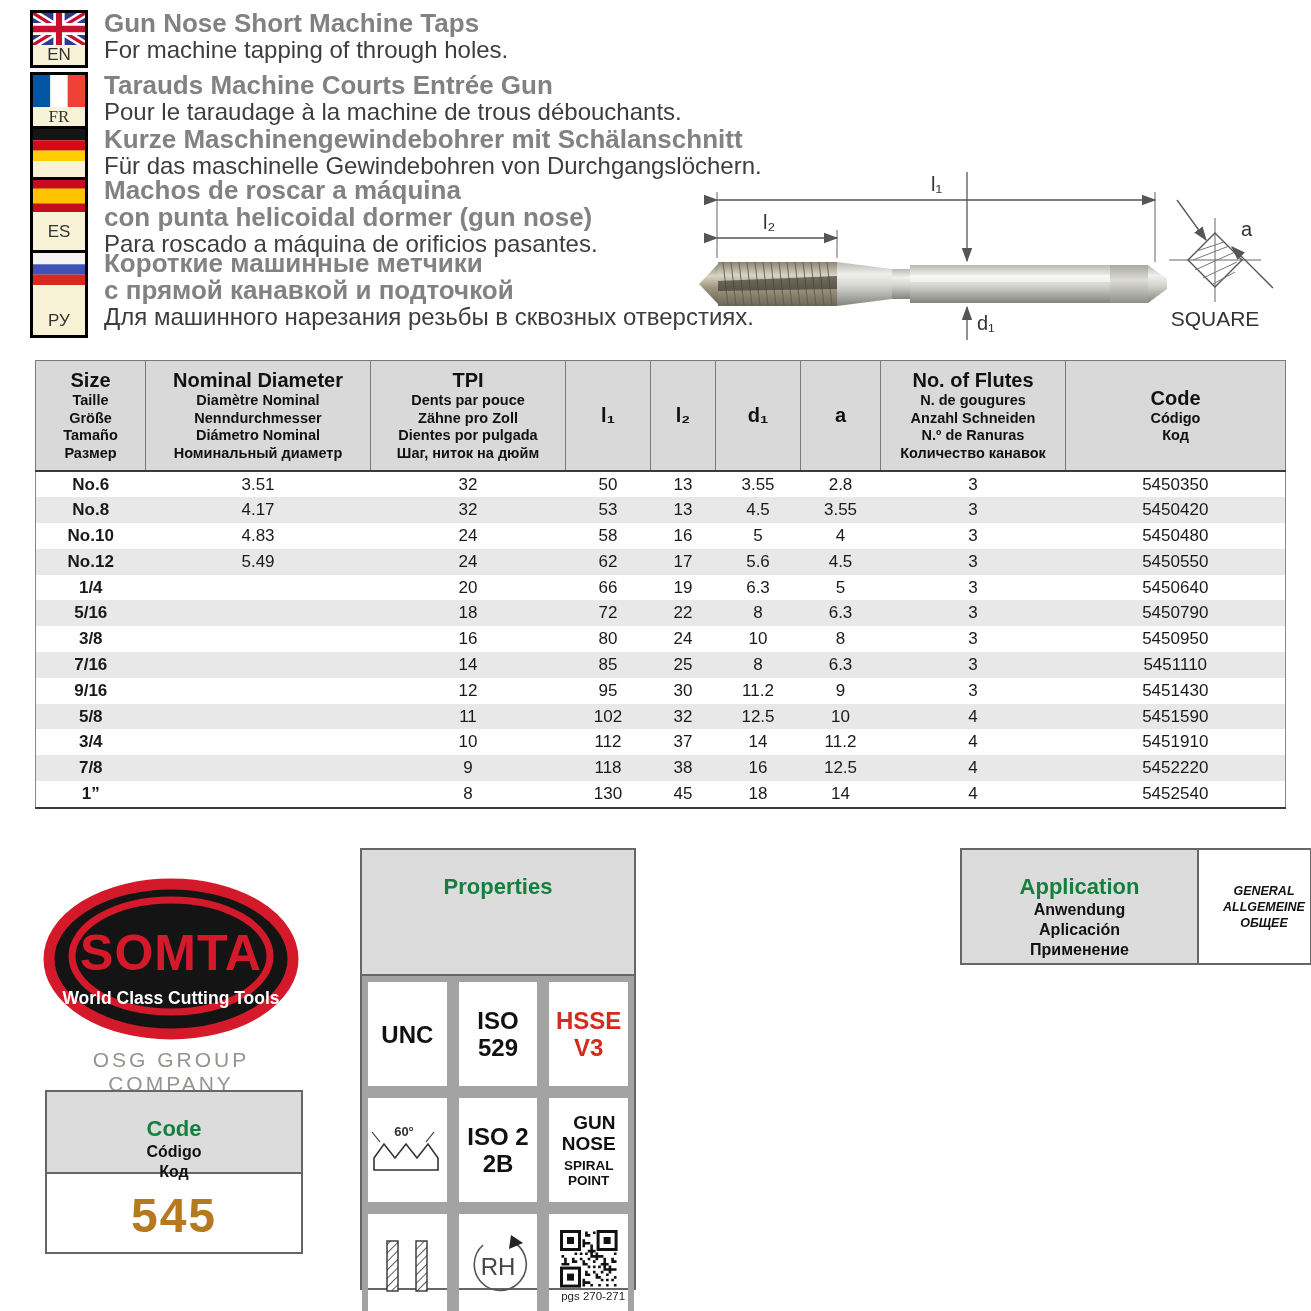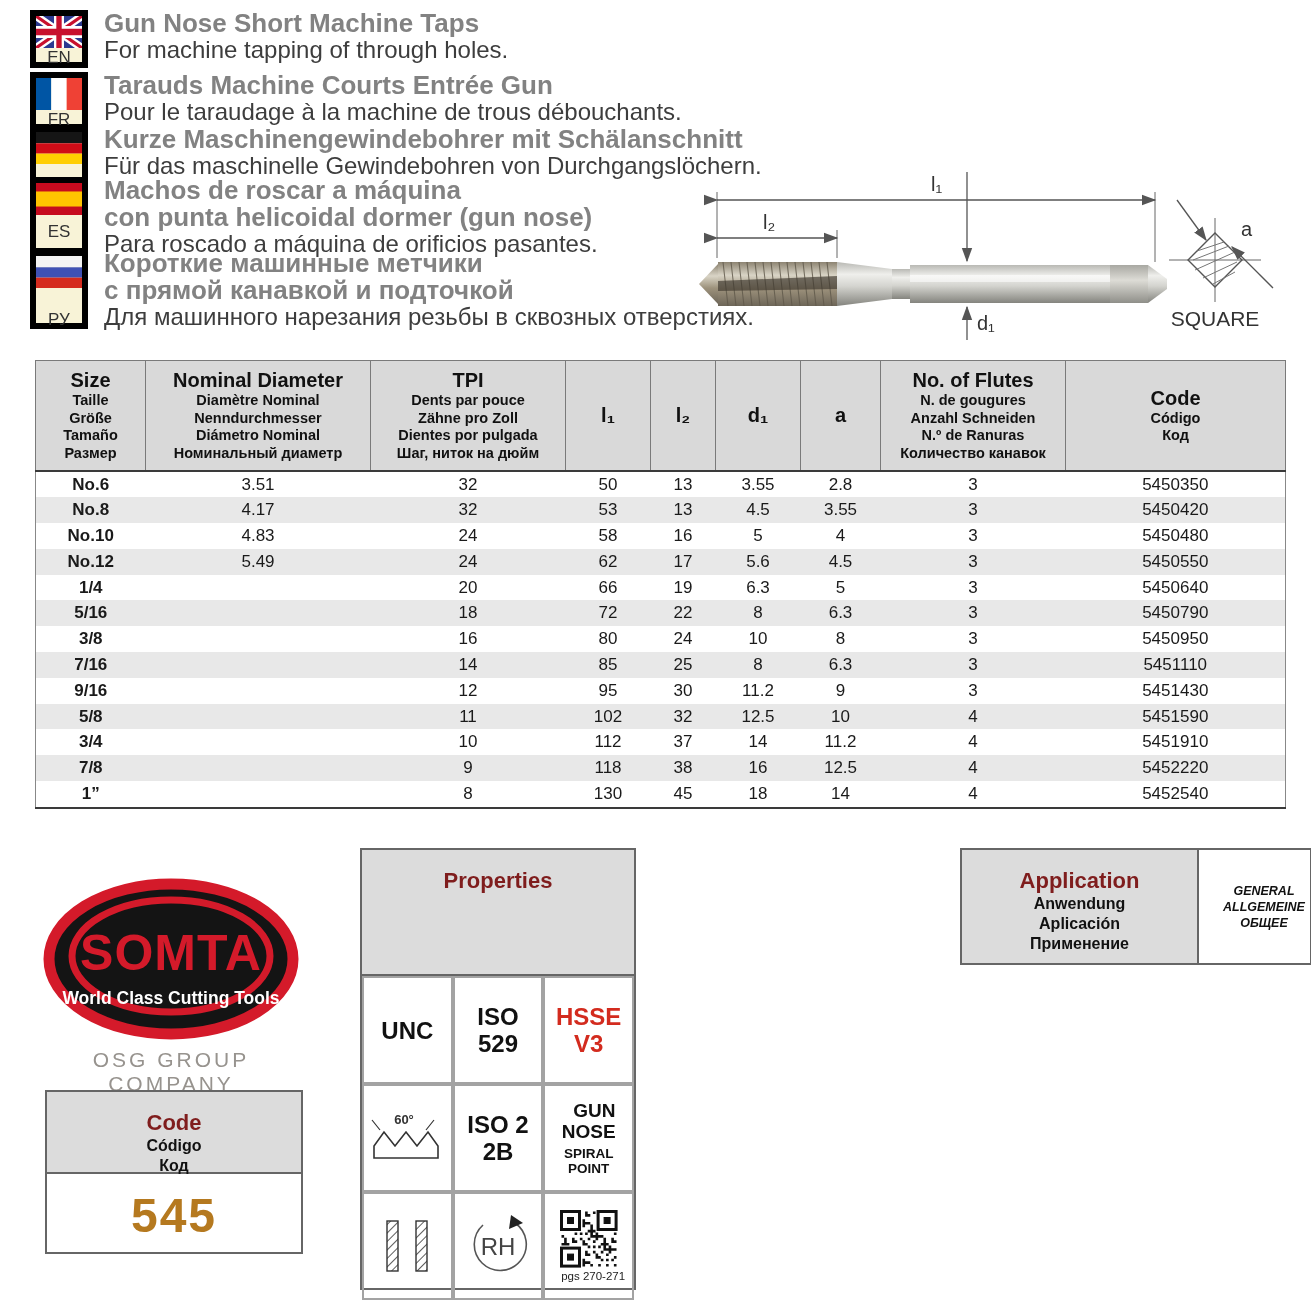--- a/index.html
+++ b/index.html
@@ -3,21 +3,21 @@
 <meta charset="utf-8">
 <style>
   html,body{margin:0;padding:0;background:#fff;}
   body{font-family:"Liberation Sans","DejaVu Sans",sans-serif;color:#222;}
   .canvas{position:relative;width:1311px;height:1311px;background:#fff;overflow:hidden;}
   .abs{position:absolute;}
   .pre{white-space:pre-line;}
 
   
   .lang-block{position:absolute;left:30px;display:flex;gap:16px;align-items:flex-start;}
-  .flag-unit{width:58px;border:6px solid #000000;background:#f8f3d7;display:flex;flex-direction:column;flex:none;box-sizing:border-box;}
+  .flag-unit{width:58px;border:3px solid #000000;background:#f8f3d7;display:flex;flex-direction:column;flex:none;box-sizing:border-box;}
   .flag{width:100%;height:32px;flex:none;}
   .flag svg{display:block;width:100%;height:100%;}
   .flag-code{flex:1;display:flex;align-items:center;justify-content:center;font-size:17px;color:#333;}
   .lang-title{font-size:26px;font-weight:bold;color:#828282;line-height:27px;}
   .lang-sub{font-size:24px;color:#3d3d3d;line-height:26px;}
 
   
   .dim-text{font-size:20px;fill:#333;}
   .dim-line{stroke:#555;stroke-width:1.3;fill:none;}
   .thin{stroke:#666;stroke-width:1;fill:none;}
@@ -28,25 +28,25 @@
   .spec-table thead th{background:#d9d9d9;border:1px solid #7a7a7a;border-bottom:2px solid #3a3a3a;vertical-align:middle;padding:4px 2px;}
   .th-main{font-size:20px;font-weight:bold;color:#111;line-height:24px;}
   .th-sub{font-size:14.5px;font-weight:bold;color:#111;line-height:17.5px;white-space:pre-line;}
   .spec-table tbody td{height:25.8px;padding:0 4px;font-size:17px;text-align:center;color:#1a1a1a;line-height:25.8px;}
   .spec-table tbody tr:nth-child(even){background:#e8e8e8;}
   .spec-table tbody td:first-child{font-weight:bold;}
 
   
   .box{box-sizing:border-box;border:2px solid #666;background:#fff;}
   .box-head{background:#dcdcdc;border-bottom:2px solid #666;text-align:center;}
-  .bh-main{font-size:22px;font-weight:bold;color:#7f1d1d;line-height:26px;padding-top:18px;}
+  .bh-main{font-size:22px;font-weight:bold;color:#15803d;line-height:26px;padding-top:24px;}
   .bh-sub{font-size:16px;font-weight:bold;color:#111;line-height:20px;white-space:pre-line;}
   .code-value{font-size:48px;font-weight:bold;color:#b5791f;text-align:center;letter-spacing:2px;}
   .props-grid{display:grid;grid-template-columns:1fr 1fr 1fr;}
-  .prop-cell{border:2px solid #a3a3a3;height:104px;display:flex;flex-direction:column;align-items:center;justify-content:center;text-align:center;}
+  .prop-cell{border:6px solid #a3a3a3;height:104px;display:flex;flex-direction:column;align-items:center;justify-content:center;text-align:center;}
   .prop-big{font-size:24px;font-weight:bold;line-height:27px;color:#111;white-space:pre-line;}
   .prop-red{color:#d32b1e;}
   .prop-med{font-size:19px;font-weight:bold;line-height:21px;color:#111;white-space:pre-line;text-align:right;}
   .prop-small{font-size:13.5px;font-weight:bold;line-height:15px;color:#111;white-space:pre-line;margin-top:4px;}
   .qr-caption{font-size:11.5px;color:#222;margin-top:2px;padding-left:9px;}
   .app-box{display:flex;}
   .app-left{width:237px;background:#dcdcdc;border-right:2px solid #666;text-align:center;box-sizing:border-box;}
   .app-right{flex:1;display:flex;flex-direction:column;align-items:center;justify-content:center;text-align:center;font-style:italic;}
   .app-val{font-size:12.5px;font-weight:bold;color:#111;line-height:16px;white-space:pre-line;}
   .osg-text{font-size:21px;color:#97938e;letter-spacing:3px;text-align:center;}
@@ -69,21 +69,21 @@
       </div>
       <div class="flag-code">EN</div>
     </div>
     <div class="lang-text">
       <div class="lang-title pre">Gun Nose Short Machine Taps</div>
       <div class="lang-sub">For machine tapping of through holes.</div>
     </div>
   </div>
 
   <div class="lang-block" style="top:72px;">
-    <div class="flag-unit" style="height:58px;">
+    <div class="flag-unit" style="height:58px;font-family:Liberation Serif, serif;">
       <div class="flag">
         <svg viewBox="0 0 60 34" preserveAspectRatio="none">
           <rect width="20" height="34" fill="#0055a4"></rect>
             <rect x="20" width="20" height="34" fill="#ffffff"></rect>
             <rect x="40" width="20" height="34" fill="#ef4135"></rect>
         </svg>
       </div>
       <div class="flag-code">FR</div>
     </div>
     <div class="lang-text">
@@ -121,21 +121,21 @@
       <div class="flag-code">ES</div>
     </div>
     <div class="lang-text">
       <div class="lang-title pre">Machos de roscar a máquina
 con punta helicoidal dormer (gun nose)</div>
       <div class="lang-sub">Para roscado a máquina de orificios pasantes.</div>
     </div>
   </div>
 
   <div class="lang-block" style="top:250px;">
-    <div class="flag-unit" style="height:79px;gap:22px;">
+    <div class="flag-unit" style="height:88px;gap:22px;">
       <div class="flag">
         <svg viewBox="0 0 60 34" preserveAspectRatio="none">
           <rect width="60" height="12" fill="#f4f4f4"></rect>
             <rect y="12" width="60" height="11" fill="#3f51b5"></rect>
             <rect y="23" width="60" height="11" fill="#d52b1e"></rect>
         </svg>
       </div>
       <div class="flag-code">РУ</div>
     </div>
     <div class="lang-text">

